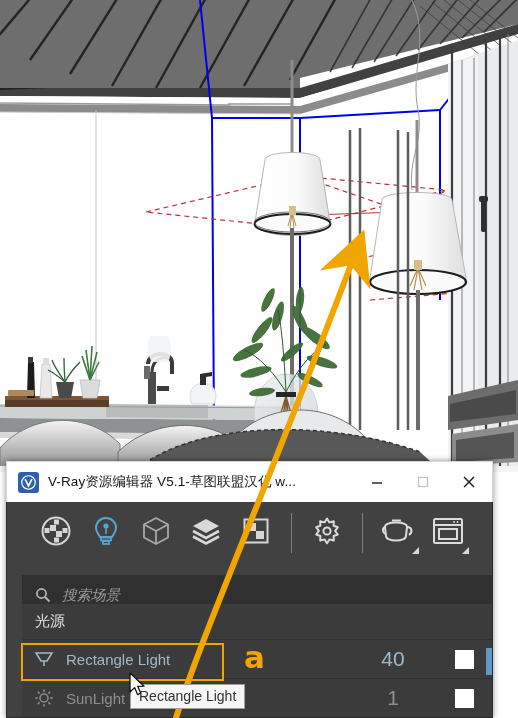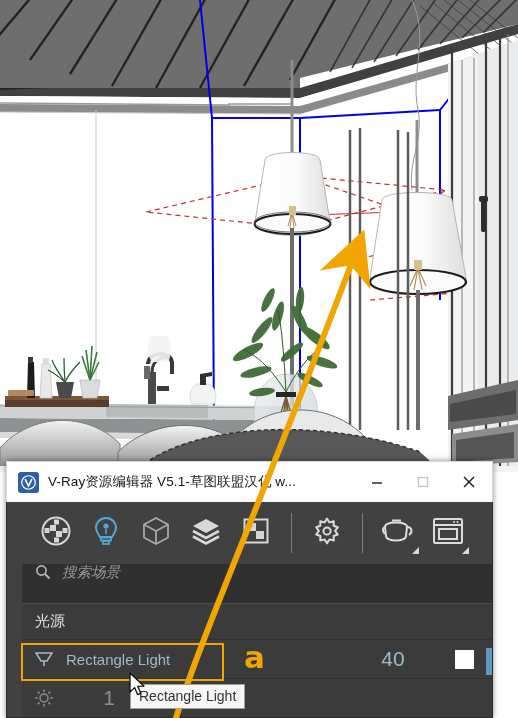--- a/index.html
+++ b/index.html
@@ -64,24 +64,24 @@
   .tb-sep { width: 1px; height: 40px; background: #7d7d7d; margin: 0 10px; }
   .tb-corner {
     position: absolute; right: 4px; bottom: 2px;
     width: 0; height: 0;
     border-left: 7px solid transparent;
     border-bottom: 7px solid #d9d9d9;
   }
 
   
   .search-wrap {
-    position: absolute; left: 15px; top: 62px;
+    position: absolute; left: 15px; top: 73px;
     width: 470px; height: 40px;
     background: #303030;
-    display: flex; align-items: flex-start;
+    display: flex; align-items: center;
     border-bottom: 1px solid #4c4c4c;
   }
   .search-icon { margin-left: 13px; margin-right: 11px; display: flex; }
   .search-input {
     flex: 1; background: transparent; border: none; outline: none;
     color: #b9b9b9; font-size: 14.5px;
     font-family: "Liberation Sans", sans-serif;
     font-style: italic;
   }
   .search-input::placeholder { color: #9a9a9a; font-style: italic; opacity: 1; }
@@ -598,20 +598,21 @@
                 <line x1="11" y1="16" x2="11" y2="18.5"></line>
                 <line x1="2.2" y1="10" x2="4.7" y2="10"></line>
                 <line x1="17.3" y1="10" x2="19.8" y2="10"></line>
                 <line x1="4.8" y1="3.8" x2="6.6" y2="5.6"></line>
                 <line x1="15.4" y1="14.4" x2="17.2" y2="16.2"></line>
                 <line x1="17.2" y1="3.8" x2="15.4" y2="5.6"></line>
                 <line x1="6.6" y1="14.4" x2="4.8" y2="16.2"></line>
               </g>
             </svg>
           </span>
+          <span class="r-label">SunLight</span>
           <span class="r-value">1</span>
           <span class="r-check">
             <span class="chk"></span>
           </span>
         </div>
 
         <div class="scrollbar"></div>
       </div>
 
     </div>

